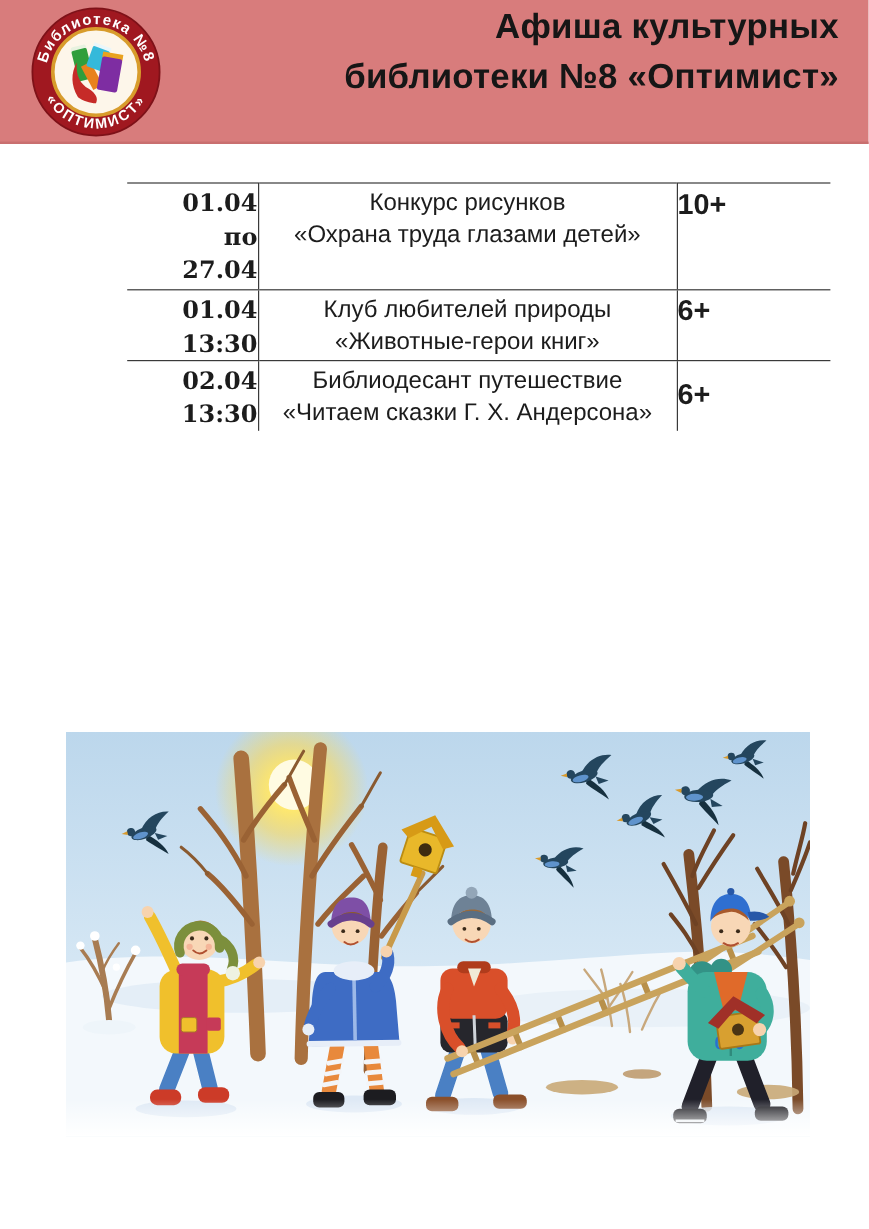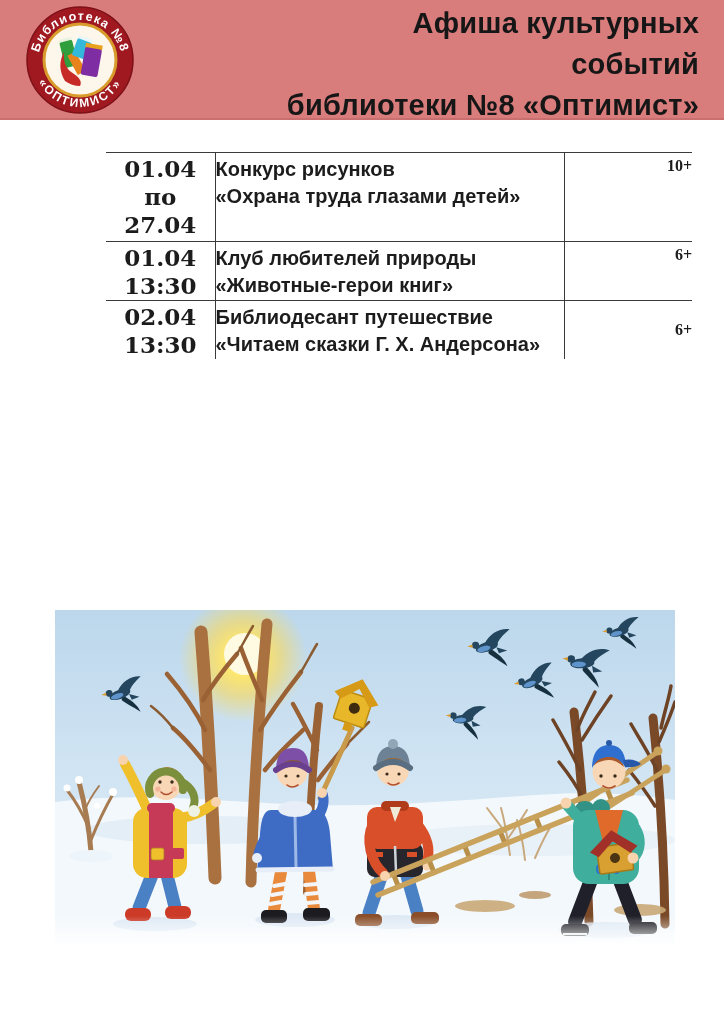--- a/index.html
+++ b/index.html
@@ -14,27 +14,27 @@
         border-bottom:2px solid #c96f6f}
   .logo{position:absolute;left:25px;top:5px;width:110px;height:110px}
   .ring-text{font-family:"Liberation Sans",sans-serif;font-weight:bold;fill:#fff}
   .title{position:absolute;left:115px;right:25px;top:3px;text-align:right;
          font-weight:bold;font-size:29px;line-height:41px;color:#161616;letter-spacing:.2px}
   .tbl{position:absolute;left:106px;top:152px;width:586px;display:table;
        border-collapse:collapse;border-top:1.5px solid var(--line)}
   .row{display:table-row}
   .cell{display:table-cell;vertical-align:top;border-bottom:1.5px solid var(--line);padding-top:2px}
   .row:last-child .cell{border-bottom:none}
-  .cell-date{width:109px;font-family:"DejaVu Serif",serif;font-weight:bold;font-size:23px;
-             line-height:28px;text-align:center;color:var(--ink)}
-  .cell-event{width:349px;border-left:1.5px solid var(--line);font-weight:bold;font-size:20px;
-              line-height:27px;color:var(--ink);white-space:nowrap;padding-top:3px}
+  .cell-date{width:109px;font-family:"DejaVu Serif",serif;font-weight:bold;font-size:20px;
+             line-height:28px;text-align:right;color:var(--ink)}
+  .cell-event{width:349px;border-left:1.5px solid var(--line);font-weight:normal;font-size:20px;
+              line-height:27px;text-align:center;color:var(--ink);white-space:nowrap;padding-top:3px}
   .cell-event.muted{color:var(--muted)}
-  .cell-age{width:128px;border-left:1.5px solid var(--line);font-family:Liberation Serif, serif;
-            font-weight:bold;font-size:16px;text-align:right;color:var(--ink);padding-top:4px}
+  .cell-age{width:128px;border-left:1.5px solid var(--line);font-family:Liberation Sans, sans-serif;
+            font-weight:bold;font-size:24px;text-align:left;color:var(--ink);padding-top:4px}
   .row:nth-child(1){height:89px}.row:nth-child(2){height:53px}.row:nth-child(3){height:55px}
   .row:nth-child(4){height:83px}.row:nth-child(5){height:57px}.row:nth-child(6){height:48px}
   .row:nth-child(7){height:62px}
   .row:nth-child(3) .cell-age,.row:nth-child(4) .cell-age{vertical-align:middle;padding-top:0}
   .scene{position:absolute;left:55px;top:610px;width:620px;height:337px;display:block}
 </style>
 </head>
 <body>
 
 <div class="page">
@@ -67,21 +67,20 @@
       </g>
       <text class="ring-text" text-anchor="middle" style="font-size:12.5px;letter-spacing:1.2px">
         <textPath href="#arcTop" startOffset="50%">Библиотека №8</textPath>
       </text>
       <text class="ring-text" text-anchor="middle" style="font-size:12px;letter-spacing:2px">
         <textPath href="#arcBot" startOffset="50%">«ОПТИМИСТ»</textPath>
       </text>
     </svg>
     <div class="title">
       <div>Афиша культурных</div>
-      <div>событий</div>
       <div>библиотеки №8 «Оптимист»</div>
     </div>
   </header>
 
   <div class="tbl" id="tbl">
     <div class="row">
       <div class="cell cell-date">
           <div>01.04</div>
           <div>по</div>
           <div>27.04</div>

